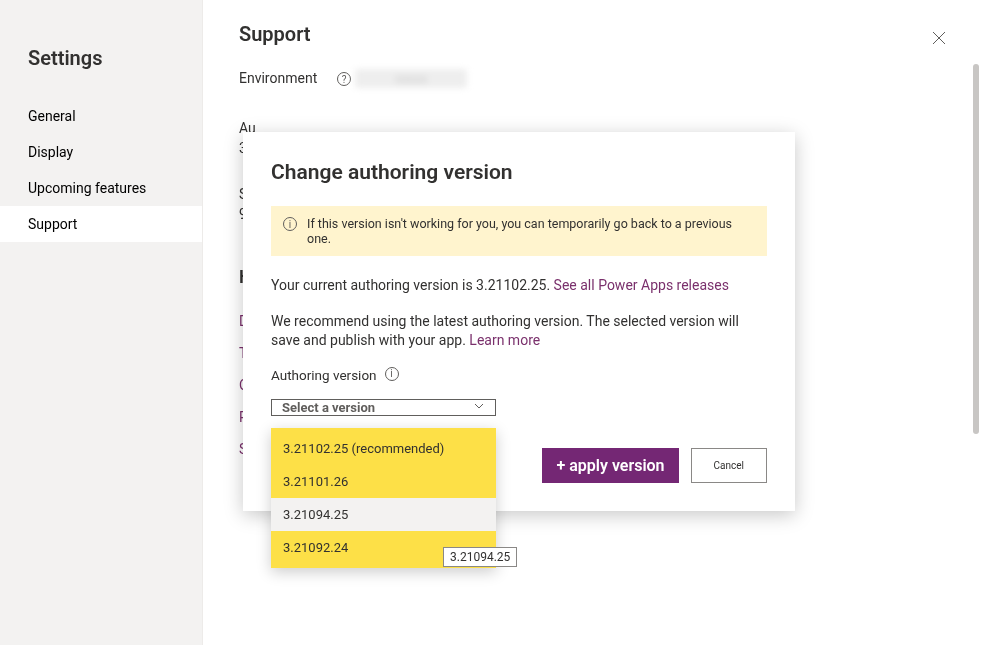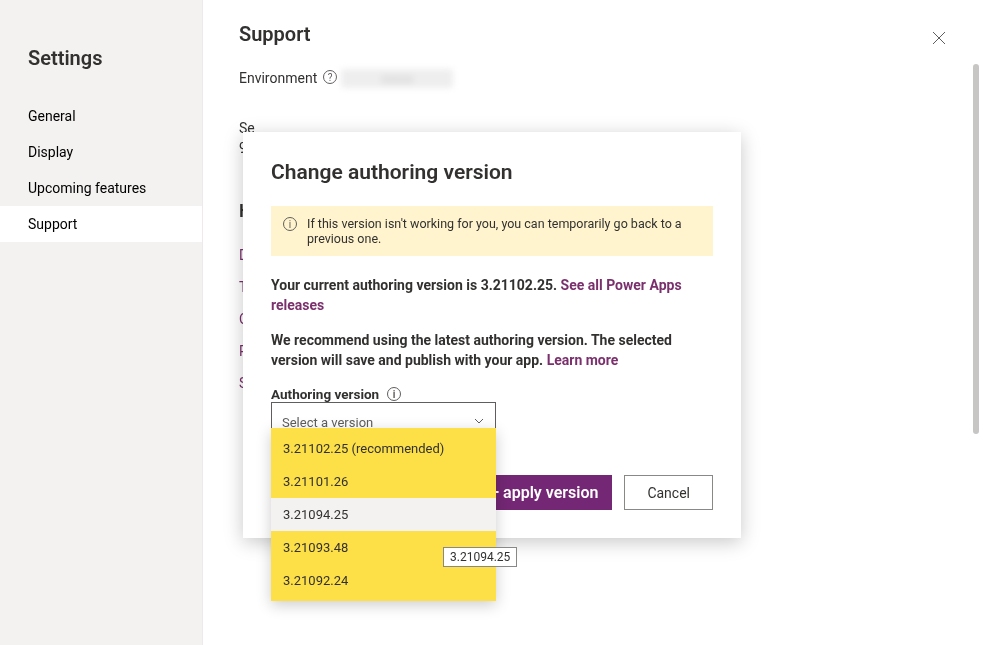--- a/index.html
+++ b/index.html
@@ -10,52 +10,52 @@
   .sidebar { width: 203px; background: #f3f2f1; padding-top: 36px; border-right: 1px solid #edebe9; }
   .sidebar-title { font-size: 20px; font-weight: 600; color: #323130; padding: 10px 24px 28px 28px; }
   .sidebar-item { padding: 10px 28px; font-size: 14px; color: #000000; cursor: pointer; }
   .sidebar-item.active { background: #fff; }
 
   .main { flex: 1; padding: 22px 36px; position: relative; overflow: hidden; }
   .page-title { font-size: 20px; font-weight: 600; color: #323130; margin-bottom: 22px; }
   .close-btn { position: absolute; top: 22px; right: 28px; width: 32px; height: 32px; display: flex; align-items: center; justify-content: center; cursor: pointer; color: #605e5c; }
 
   .field-row { margin-bottom: 28px; }
-  .field-label { font-size: 14px; color: #323130; display: inline-flex; align-items: flex-start; gap: 6px; margin-bottom: 4px; }
+  .field-label { font-size: 14px; color: #323130; display: inline-flex; align-items: flex-end; gap: 20px; margin-bottom: 4px; }
   .field-value { font-size: 14px; color: #323130; }
   .field-blur { filter: blur(3px); background: #eee; display: inline-block; padding: 2px 40px; border-radius:2px; color:#ccc; font-size:13px;}
   .info-icon { width:14px; height:14px; border:1px solid #605e5c; border-radius:50%; display:inline-flex; align-items:center; justify-content:center; font-size:10px; color:#605e5c; }
 
   .helpful-title { font-size: 18px; font-weight: 600; margin-top: 44px; margin-bottom: 18px; color:#323130;}
   .help-link { display:block; color: #7a306c; font-size: 14px; padding: 8px 0; cursor:pointer;}
 
   .scroll-track { position:absolute; right:4px; top:64px; bottom:40px; width:6px; background:transparent;}
   .scroll-thumb { position:absolute; right:0; top:0; width:6px; height:370px; background:#c8c6c4; border-radius:3px;}
 
   
-  .modal { position:absolute; left:243px; top:132px; width:498px; background:#fff; box-shadow: 0 4px 18px rgba(0,0,0,0.22); padding: 28px; z-index: 10;}
+  .modal { position:absolute; left:243px; top:132px; width:552px; background:#fff; box-shadow: 0 4px 18px rgba(0,0,0,0.22); padding: 28px; z-index: 10;}
   .modal-title { font-size: 21px; font-weight:600; color:#323130; margin-bottom: 22px;}
 
   .alert { background:#fff4ce; display:flex; align-items:flex-start; gap:10px; padding:10px 12px; font-size:12.5px; color:#323130; margin-bottom:20px;}
   .alert .info-icon { flex-shrink:0; margin-top:1px;}
 
-  .modal-text { font-size:14px; color:#323130; margin-bottom:16px; line-height:1.4;font-weight:bold;}
+  .modal-text { font-size:14px; color:#323130; margin-bottom:16px; line-height:1.4;}
   .link { color:#7a306c; cursor:pointer;}
 
-  .dd-label { font-size:13.5px; color:#323130; display:flex; align-items:center; gap:8px; margin-bottom:0;font-weight:bold;}
-  .dropdown { width:225px; border:1px solid #605e5c; padding:12px 10px; font-size:13px; color:#605e5c; display:flex; justify-content:space-between; align-items:center; cursor:pointer; background:#fff;}
+  .dd-label { font-size:13.5px; color:#323130; display:flex; gap:8px; margin-bottom:16px;}
+  .dropdown { width:225px; border:1px solid #605e5c; padding:0 10px; font-size:13px; color:#605e5c; display:flex; justify-content:space-between; align-items:center; cursor:pointer; background:#fff;font-weight:bold;}
   .chev { color:#605e5c; }
 
   .dd-list { position:absolute; left:28px; top:296px; width:225px; background:#fde047; box-shadow:0 4px 14px rgba(0,0,0,0.2); z-index:12; padding:4px 0;}
   .dd-option { padding:9px 12px; font-size:13px; color:#323130; cursor:pointer;}
   .dd-option.hover { background:#f3f2f1;}
 
   .btn-row { display:flex; gap:12px; margin-top:32px; justify-content:flex-end;}
   .btn-primary { background:#742774; color:#fff; border:none; padding:8px 14px; font-size:16px; font-weight:600; cursor:pointer;}
-  .btn-secondary { background:#fff; color:#323130; border:1px solid #8a8886; padding:8px 22px; font-size:14px; cursor:pointer;}
+  .btn-secondary { background:#fff; color:#323130; border:1px solid #8a8886; padding:8px 22px; font-size:10px; cursor:pointer;}
 
   .tooltip { position:absolute; left:200px; top:415px; background:#fff; border:1px solid #8a8886; padding:2px 6px; font-size:12px; color:#323130; z-index:13;}
 </style>
 </head>
 <body>
 
 <div class="app">
 
   <div class="sidebar">
     <div class="sidebar-title">Settings</div>
@@ -76,20 +76,24 @@
     </div>
 
     <div class="field-row">
       <div class="field-label">
         <span>Environment</span>
         <span class="info-icon">?</span>
       </div>
       <div class="field-blur">xxxxx</div>
     </div>
 
+    <div class="field-row">
+      <div class="field-label">Au</div>
+      <div class="field-value">3.2</div>
+    </div>
 
     <div class="field-row">
       <div class="field-label">Se</div>
       <div class="field-value">94</div>
     </div>
 
     <div class="helpful-title">H</div>
     <a class="help-link">Do</a>
     <a class="help-link">Te</a>
     <a class="help-link">Op</a>
@@ -130,21 +134,20 @@
       <svg width="12" height="12" viewBox="0 0 12 12">
           <polyline points="2,4 6,8 10,4" fill="none" stroke="#605e5c" stroke-width="1"></polyline>
         </svg>
     </span>
   </div>
 
   <div class="dd-list">
     <div class="dd-option">3.21102.25 (recommended)</div>
     <div class="dd-option">3.21101.26</div>
     <div class="dd-option hover">3.21094.25</div>
-    <div class="dd-option">3.21093.48</div>
     <div class="dd-option">3.21092.24</div>
   </div>
 
   <div class="tooltip">3.21094.25</div>
 
   <div class="btn-row">
     <button class="btn-primary">+ <span>apply version</span></button>
     <button class="btn-secondary">Cancel</button>
   </div>
 </div>

